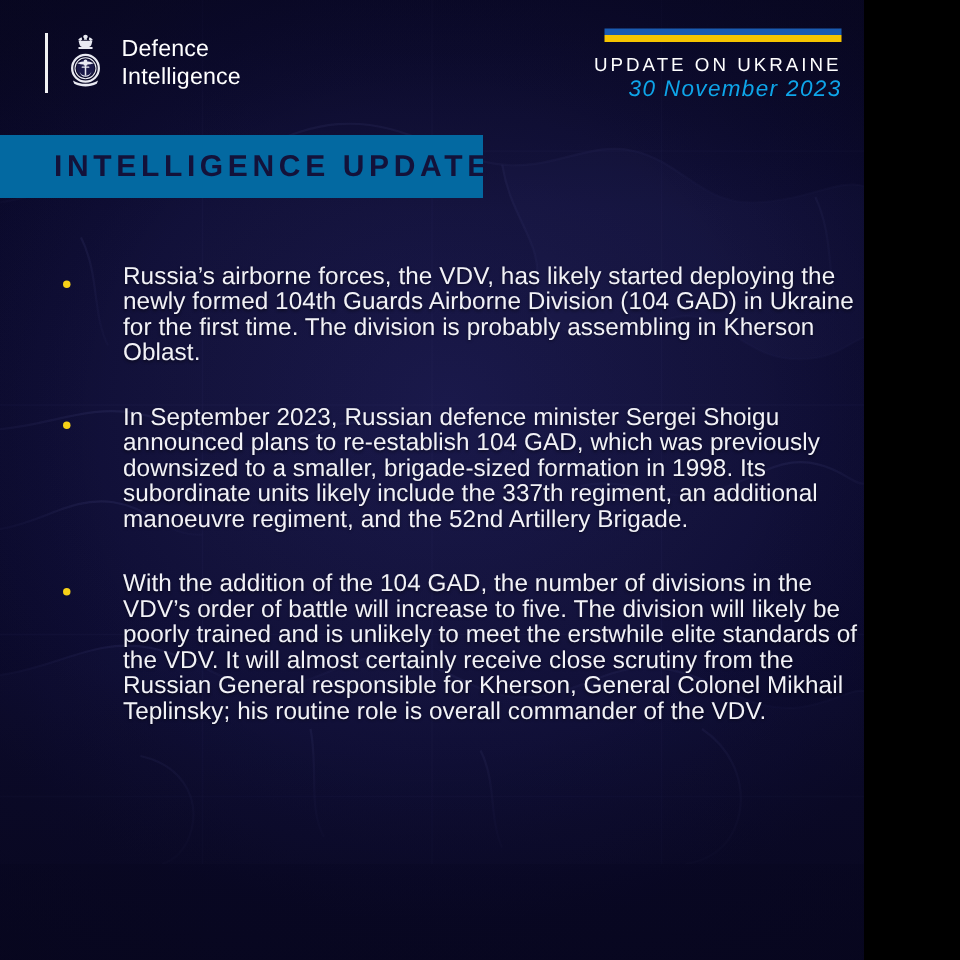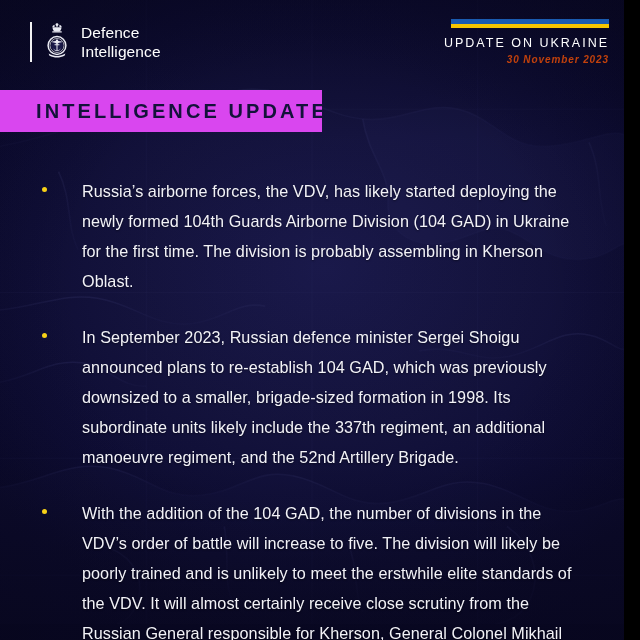--- a/index.html
+++ b/index.html
@@ -2,21 +2,21 @@
 <html><head>
 <meta charset="utf-8">
 <style>
   html, body {
     margin: 0;
     padding: 0;
     background: #000;
   }
   #page {
     position: relative;
-    width: 624px;
+    width: 576px;
     height: 640px;
     overflow: hidden;
     background: #0e0d36;
     font-family: "Liberation Sans", sans-serif;
     -webkit-font-smoothing: antialiased;
   }
 
   
   .bg-base {
     position: absolute;
@@ -93,37 +93,37 @@
   }
   .update-title {
     color: #ffffff;
     font-size: 12.5px;
     letter-spacing: 2.0px;
     font-weight: 400;
     line-height: 16px;
     white-space: nowrap;
   }
   .update-date {
-    color: #c2410c;
-    font-size: 10px;
+    color: #0ea5e9;
+    font-size: 15px;
     font-style: italic;
-    font-weight: 700;
+    font-weight: 400;
     letter-spacing: 0.9px;
     line-height: 17px;
     white-space: nowrap;
   }
 
   
   .banner {
     position: absolute;
     left: 0;
     top: 90px;
     width: 322px;
     height: 42px;
-    background: #d946ef;
+    background: #0369a1;
     display: flex;
     align-items: center;
   }
   .banner-text {
     color: #13123a;
     font-size: 20px;
     font-weight: 700;
     letter-spacing: 3.1px;
     margin-left: 36px;
     white-space: nowrap;
@@ -147,21 +147,21 @@
     width: 5px;
     height: 5px;
     border-radius: 50%;
     background: #f7d117;
     margin-top: 11px;
     margin-right: 35px;
   }
   .bullet-text {
     color: #f2f2f7;
     font-size: 16.2px;
-    line-height: 30px;
+    line-height: 17px;
     font-weight: 400;
     letter-spacing: 0.05px;
     text-shadow: 0 1px 2px rgba(0,0,0,0.45);
   }
 </style>
 </head>
 <body>
 
 <div id="page">
 

